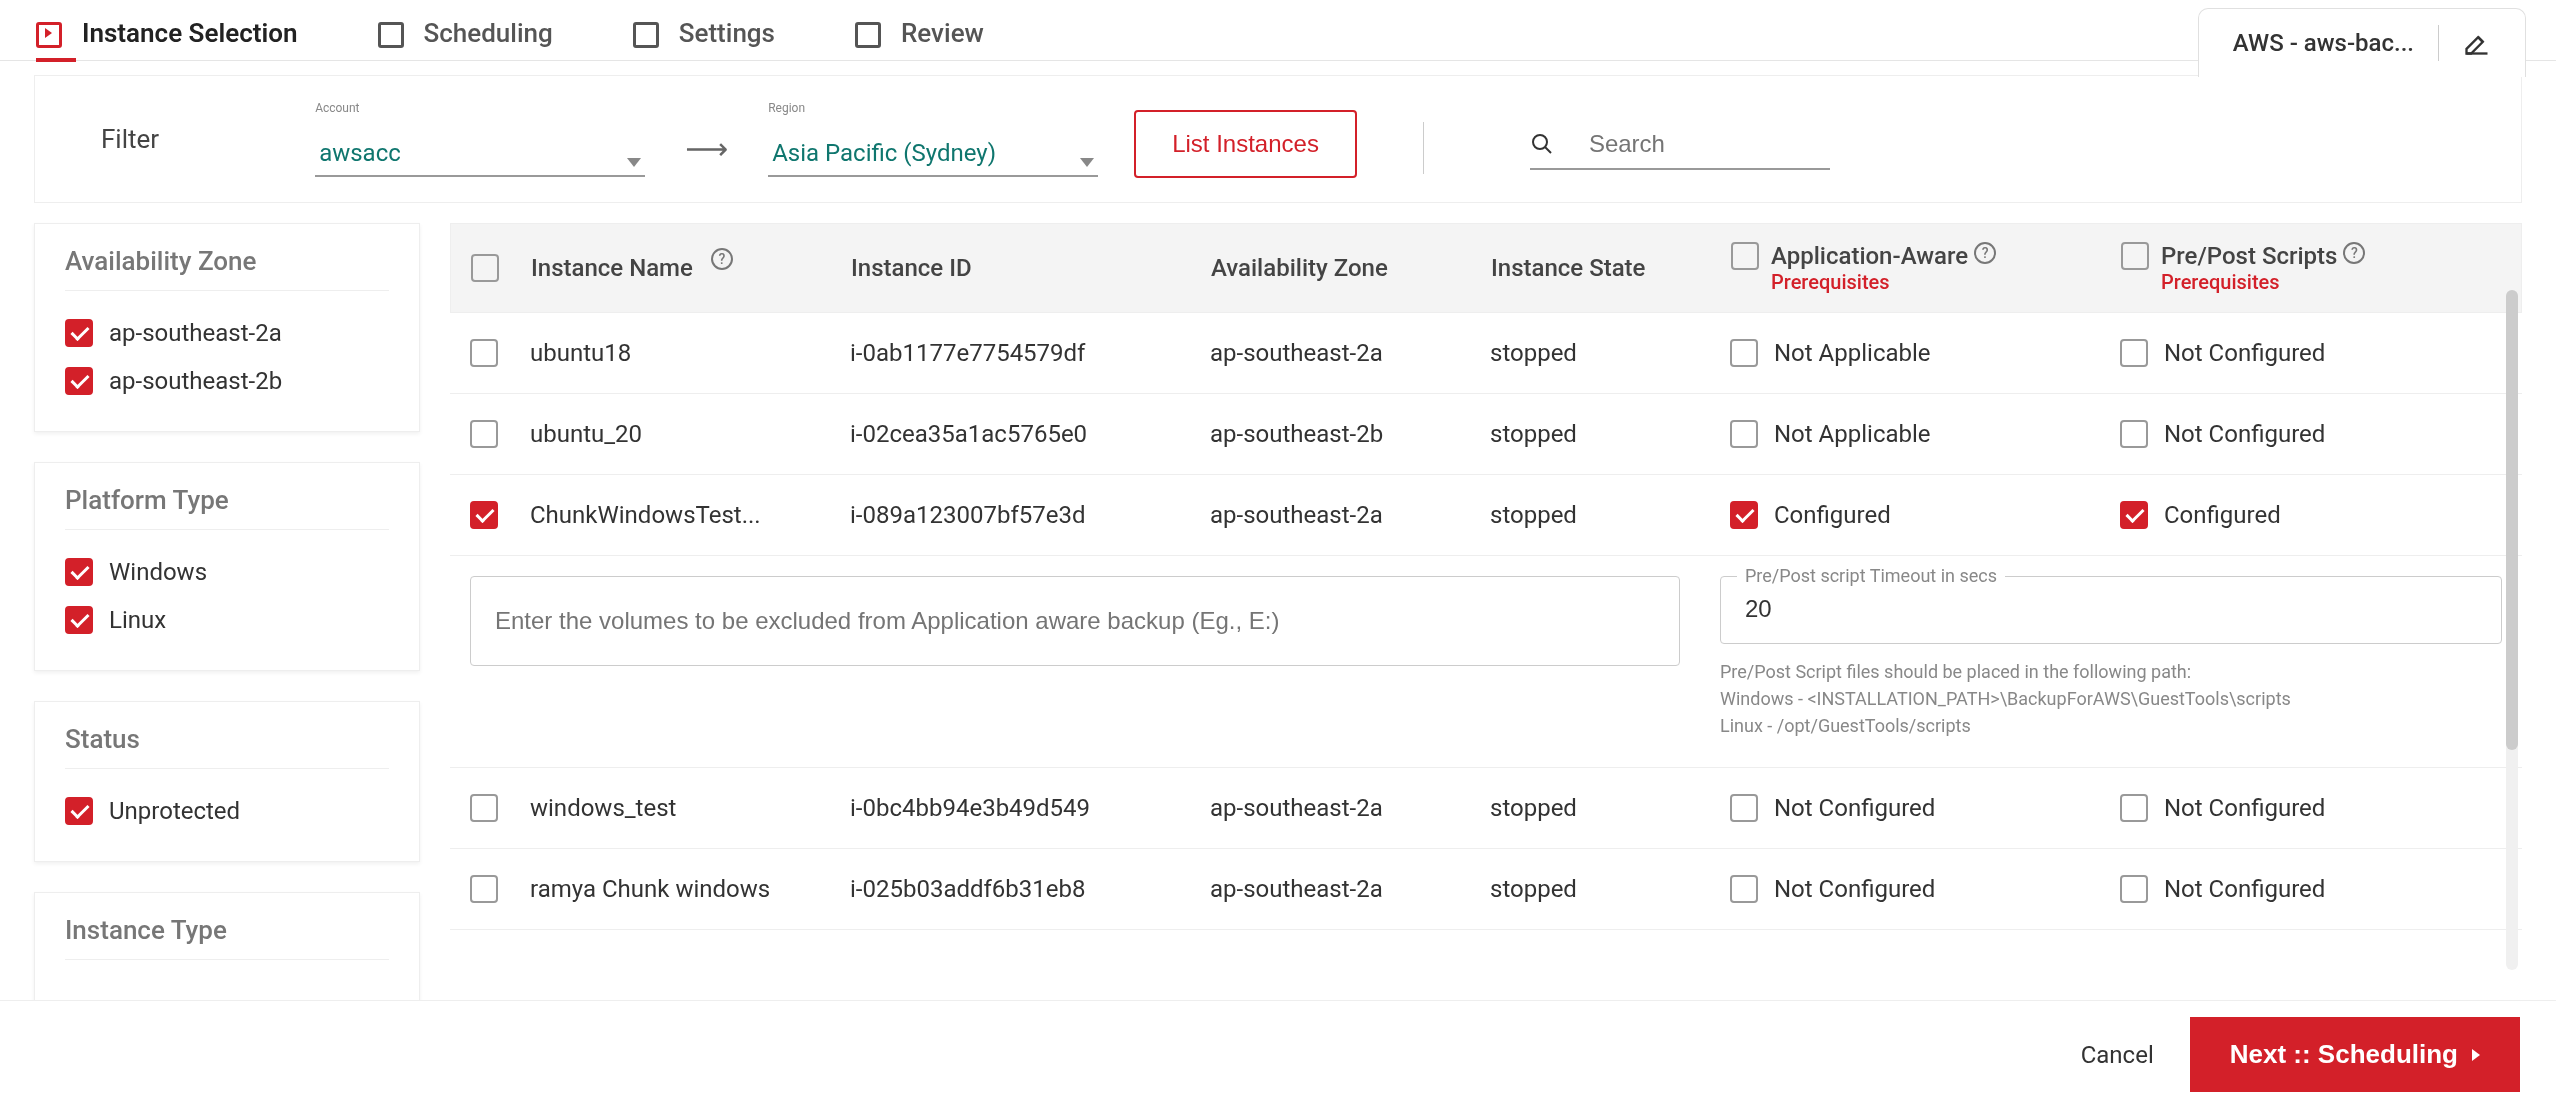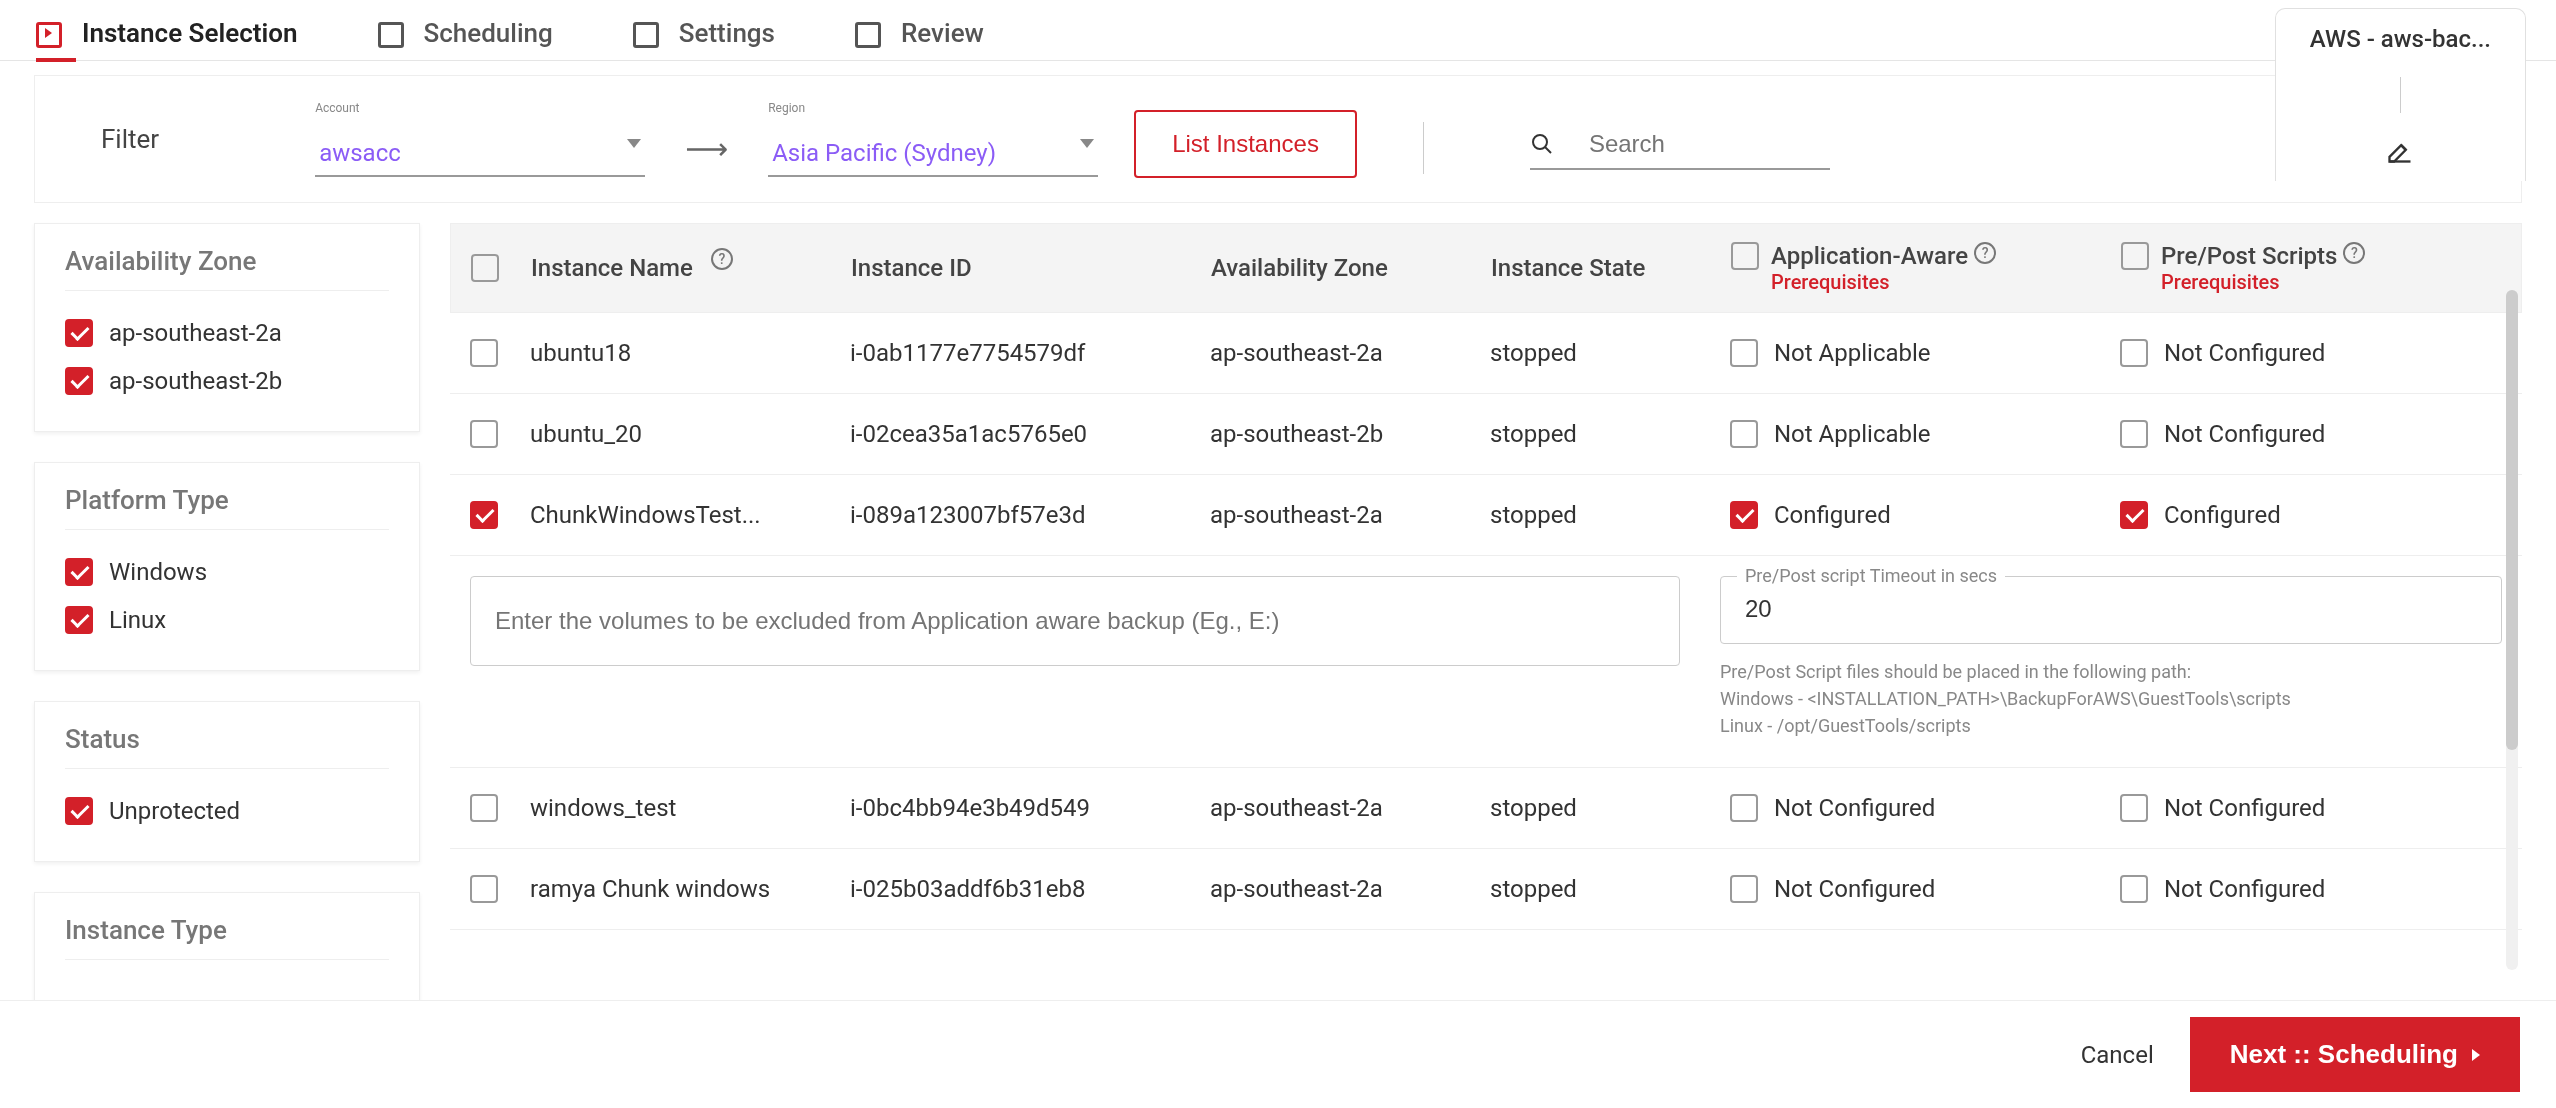--- a/index.html
+++ b/index.html
@@ -11,31 +11,31 @@
 .wizard-bar { display: flex; align-items: center; padding: 18px 36px 12px 36px; border-bottom: 1px solid #e5e5e5; position: relative; }
 .wizard-tab { display: flex; align-items: flex-end; gap: 20px; margin-right: 80px; cursor: pointer; }
 .wizard-checkbox { width: 26px; height: 26px; border: 3px solid #555; border-radius: 3px; position: relative; }
 .wizard-checkbox.active { border-color: #d32029; }
 .wizard-checkbox.active::after { content: ""; position: absolute; left: 6px; top: 3px; width: 0; height: 0; border-left: 7px solid #d32029; border-top: 5px solid transparent; border-bottom: 5px solid transparent; }
 .wizard-label { font-size: 26px; color: #555; font-weight: 500; }
 .wizard-tab.active .wizard-label { color: #222; font-weight: 600; }
 .wizard-tab.active { position: relative; }
 .wizard-tab.active::after { content:""; position:absolute; bottom:-14px; left:0; width:40px; height:4px; background:#d32029; }
 
-.header-right { position: absolute; right: 30px; top: 8px; display: flex; align-items: center; gap: 24px; background: #fff; border: 1px solid #e0e0e0; border-bottom: none; border-radius: 10px 10px 0 0; padding: 16px 34px; flex-direction: column; }
+.header-right { position: absolute; right: 30px; top: 8px; display: flex; align-items: center; gap: 24px; background: #fff; border: 1px solid #e0e0e0; border-bottom: none; border-radius: 10px 10px 0 0; padding: 16px 34px; }
 .header-right-label { font-size: 24px; color: #333; font-weight: 500; }
 .header-divider { width: 1px; height: 36px; background: #ccc; }
 .edit-icon { width: 28px; height: 28px; cursor: pointer; }
 
 
 .filter-bar { display: flex; align-items: center; gap: 36px; padding: 24px 66px; background: #fff; border: 1px solid #eee; margin: 14px 34px 0 34px; }
 .filter-title { font-size: 26px; color: #444; font-weight: 400; margin-right: 120px; }
 .filter-field { display: flex; flex-direction: column; min-width: 330px; }
 .filter-field-label { font-size: 12px; color: #888; margin-bottom: 18px; }
-.filter-select { display: flex; align-items: flex-start; justify-content: space-between; border-bottom: 2px solid #999; padding: 6px 4px 8px 4px; font-size: 24px; color: #8b5cf6; cursor: pointer; }
+.filter-select { display: flex; align-items: flex-end; justify-content: space-between; border-bottom: 2px solid #999; padding: 6px 4px 8px 4px; font-size: 24px; color: #0f766e; cursor: pointer; }
 .filter-select .caret { width: 0; height: 0; border-left: 7px solid transparent; border-right: 7px solid transparent; border-top: 9px solid #888; }
 .arrow { font-size: 30px; color: #666; margin: 18px 4px 0 4px; }
 .list-btn { border: 2px solid #d32029; color: #d32029; background: #fff; font-size: 24px; padding: 18px 36px; border-radius: 4px; cursor: pointer; margin-top: 10px; }
 .search-wrap { display: flex; align-items: center; border-bottom: 2px solid #999; margin-left: 40px; padding: 4px 0 10px 0; min-width: 300px; margin-top: 18px; gap: 25px; }
 .search-wrap input { border: none; outline: none; font-size: 24px; color: #555; background: transparent; margin-left: 10px; width: 240px; }
 .vdiv { width: 1px; height: 52px; background: #ccc; margin: 18px 30px 0 30px; }
 
 
 .main { display: flex; padding: 20px 34px 0 34px; gap: 30px; }
 .sidebar { width: 410px; display: flex; flex-direction: column; gap: 30px; }

